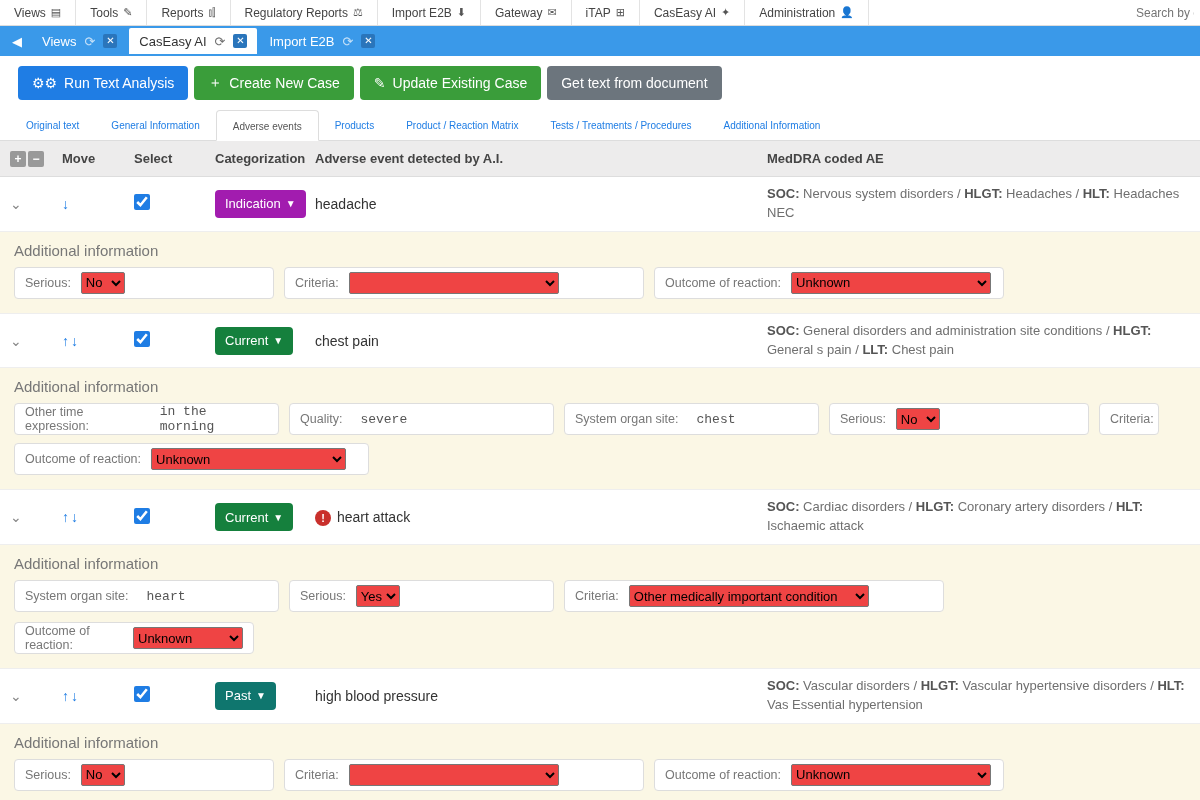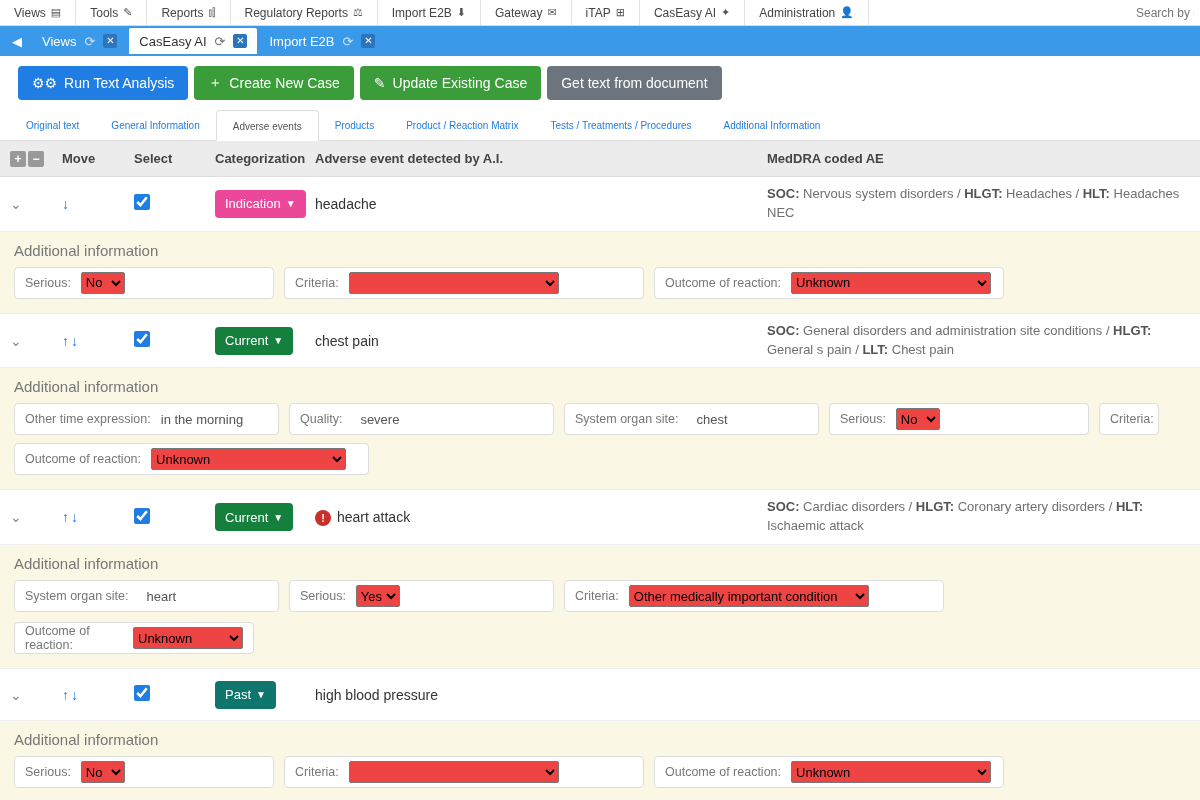--- a/index.html
+++ b/index.html
@@ -38,35 +38,35 @@
   .col-ae  { width: 452px; }
   .col-med { flex: 1; }
   .sqbtn { display:inline-flex; width:16px; height:16px; background:#999; color:#fff; align-items:center; justify-content:center; font-size:12px; border-radius:2px; cursor:pointer; }
   
   .row { display: flex; align-items: center; min-height: 52px; padding: 8px 10px; border-bottom: 1px solid #eee; }
   .row .chev { color:#888; cursor:pointer; font-size:14px; }
   .row .arrow { color:#1f7de4; cursor:pointer; font-size:14px; font-weight:bold; }
   .row .arrow-gap { display:flex; gap:2px; }
   .row input[type=checkbox] { width:16px; height:16px; accent-color:#1f7de4; }
   .catbtn { display:inline-flex; align-items:center; gap:5px; height:28px; padding:0 10px; border:none; border-radius:4px; color:#fff; font-size:13px; cursor:pointer; }
-  .catbtn.indication { background:#ec4899; }
+  .catbtn.indication { background:#a21caf; }
   .catbtn.current   { background:#15803d; }
   .catbtn.past      { background:#0f766e; }
   .catbtn .caret { font-size:10px; }
   .ae-text { font-size:14px; color:#333; }
   .warn { display:inline-flex; width:16px; height:16px; border-radius:50%; background:#c9302c; color:#fff; align-items:center; justify-content:center; font-size:11px; font-weight:bold; margin-right:6px; }
   .med { font-size:13px; color:#6f6f6f; line-height:1.45; }
   .med b { color:#555; }
   
   .panel { background:#fbf7e5; padding:10px 14px 14px; border-bottom:1px solid #eee; }
   .panel-title { color:#777; font-size:15px; margin-bottom:8px; }
   .panel-row { display:flex; gap:10px; flex-wrap:wrap; }
   .pfield { display:flex; align-items:center; gap:10px; background:#fff; border:1px solid #ddd; border-radius:4px; height:32px; padding:0 10px; }
   .pfield .plabel { color:#777; font-size:12.5px; }
-  .pfield .pval { color:#555; font-size:13px; }
+  .pfield .pval { color:#555; font-size:13px;font-family:Liberation Mono, monospace; }
   .pfield select { border:1px solid #777; background:#ef4444; font-size:13px; height:22px; border-radius:2px; }
   .outer { padding: 0 0 20px 0; }
   .ml-8 { margin-left: 8px; }
 </style>
 </head>
 <body>
 
 <div class="outer">
 
   <div class="topbar" id="topbar">
@@ -291,20 +291,21 @@
         </div>
         <div class="col-move">
           <span class="arrow-gap">
             <span class="arrow">↑</span>
             <span class="arrow">↓</span>
           </span>
         </div>
         <div class="col-sel"><input type="checkbox" checked="" style=""></div>
         <div class="col-cat"><button class="catbtn past">Past <span class="caret">▼</span></button></div>
         <div class="col-ae"><span class="ae-text">high blood pressure</span></div>
+        <div class="col-med med"><b>SOC:</b> Vascular disorders / <b>HLGT:</b> Vascular hypertensive disorders / <b>HLT:</b> Vas Essential hypertension</div>
       </div>
       <div class="panel">
         <div class="panel-title">Additional information</div>
         <div class="panel-row">
           <div class="pfield" style="width:260px">
             <span class="plabel">Serious:</span>
             <select><option selected="">No</option><option>Yes</option></select>
           </div>
           <div class="pfield" style="width:360px">
             <span class="plabel">Criteria:</span>

